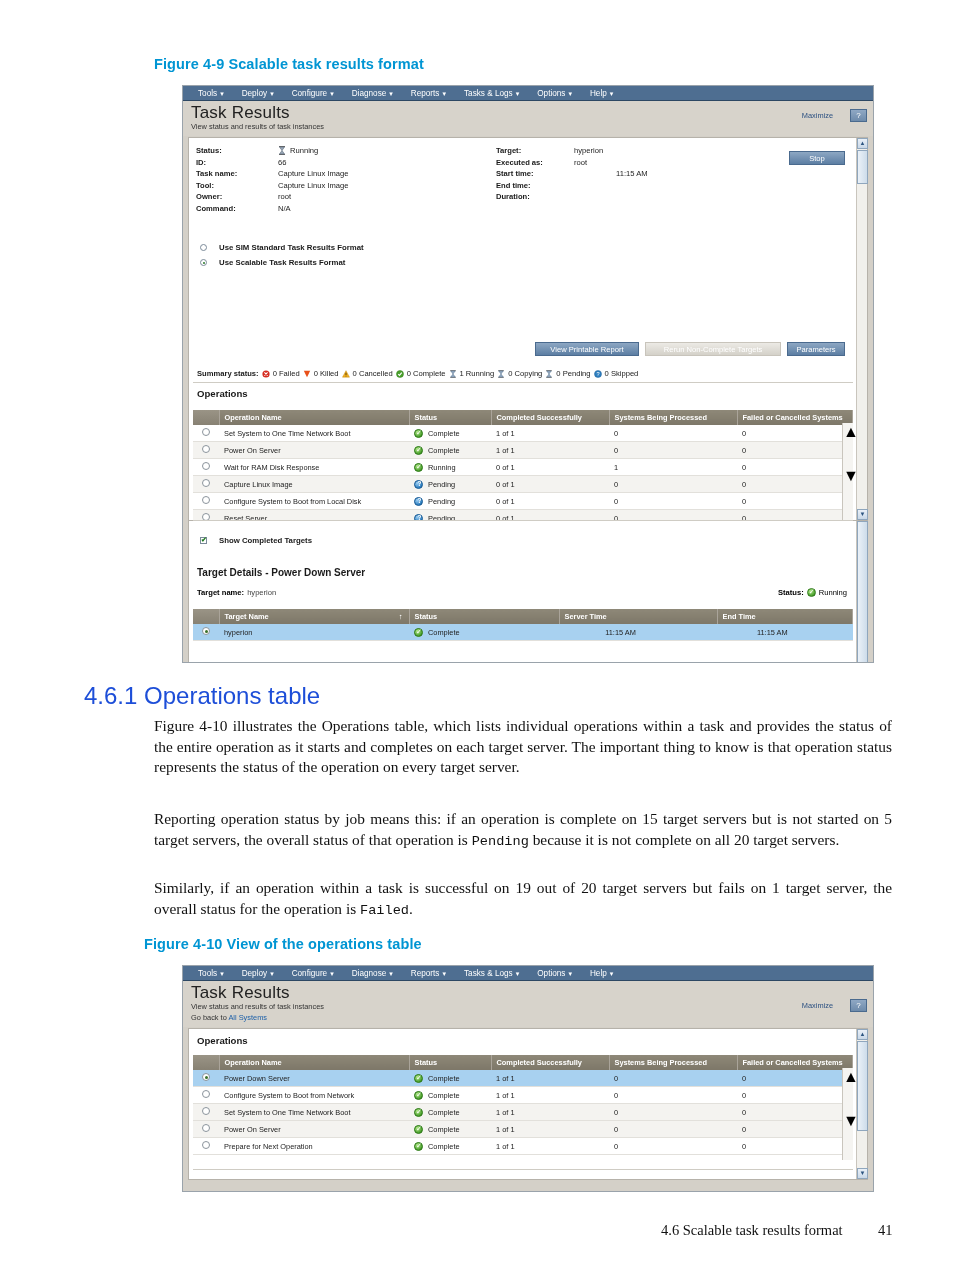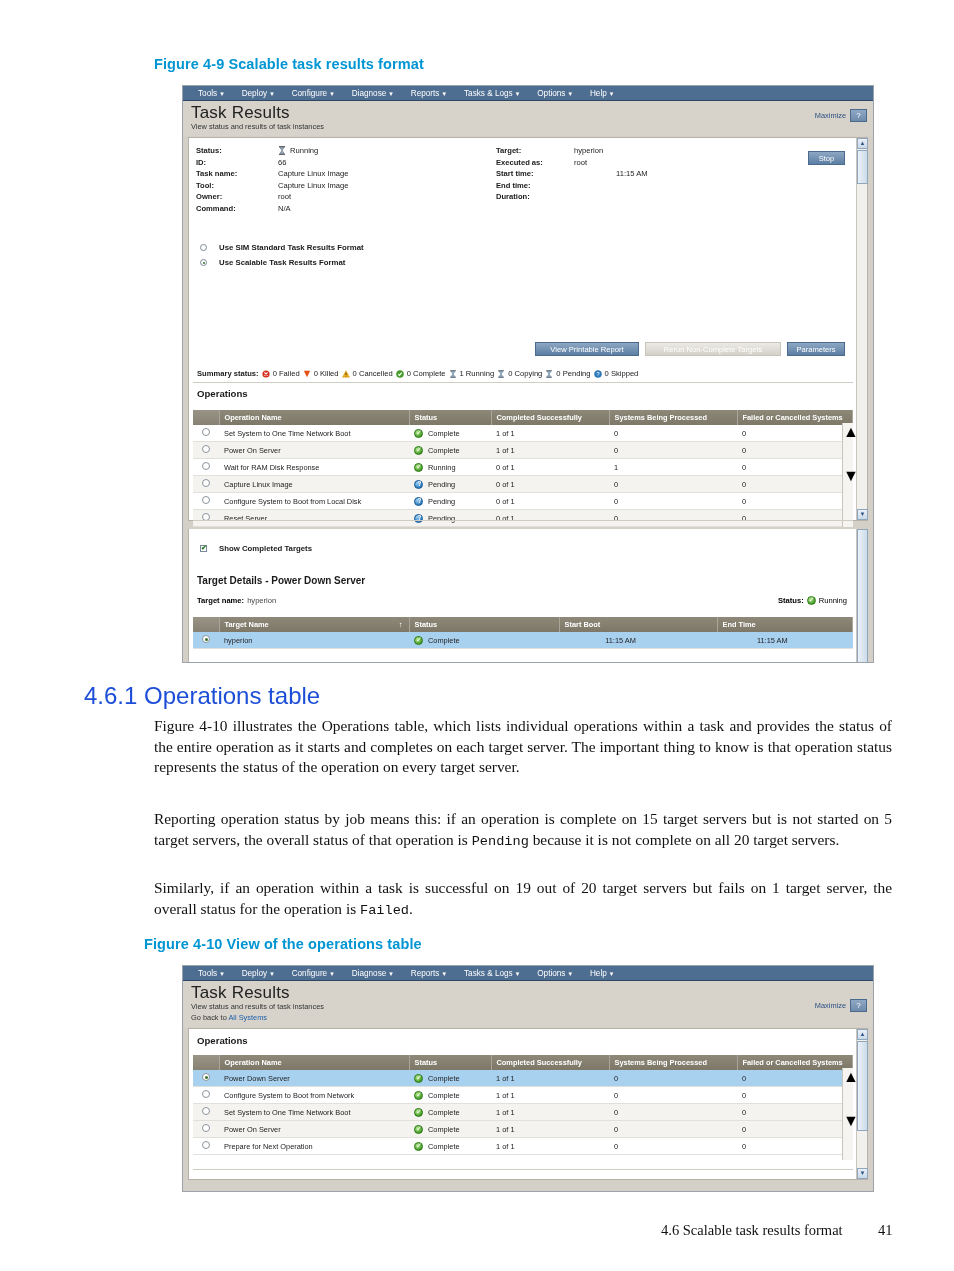--- a/index.html
+++ b/index.html
@@ -86,21 +86,21 @@
     font-family:"Liberation Sans", sans-serif;
     font-size:7.4px;
     color:#333;
     margin-top:2px;
     line-height:9px;
   }
   .shot-sub a { color:#1c5fa8; text-decoration:none; }
   .maximize {
     position:absolute;
     right:6px; top:8px;
-    display:flex; align-items:center; gap:4px;
+    display:flex; align-items:center; gap:17px;
   }
   .maximize .mlabel {
     font-family:"Liberation Sans", sans-serif;
     font-size:7.4px;
     color:#2a4f80;
   }
   .help-btn {
     width:17px; height:13px;
     background:linear-gradient(#8fa8c4,#6e8bab);
     border:1px solid #4a6party;
@@ -355,21 +355,21 @@
           </div>
           <div class="dvals" style="width:130px;">
             <div>hyperion</div>
             <div>root</div>
             <div style="padding-left:42px;">11:15 AM</div>
             <div></div>
             <div></div>
           </div>
         </div>
         <div style="position:absolute; right:22px; top:9px;">
-          <span class="btn" style="width:37px;">Stop</span>
+          <span class="btn" style="width:56px;">Stop</span>
         </div>
       </div>
 
       <div style="margin-left:11px; margin-top:28px;">
         <div class="radio-row" style="margin-bottom:4px;">
           <span class="rad"></span>
           <span>Use SIM Standard Task Results Format</span>
         </div>
         <div class="radio-row">
           <span class="rad on"></span>
@@ -530,21 +530,21 @@
             <div class="arrow">▲</div>
             <div class="thumb" style="top:12px; height:26px;"></div>
             <div class="arrow bot">▼</div>
           </div>
         </div>
       </div>
 
       <hr class="hr-sep" style="position:absolute; left:4px; right:14px; top:382px; width:auto;">
     </div>
 
-    <div class="panel" style="border-top:0; height:177px; margin-top:8px;">
+    <div class="panel" style="border-top:0; height:177px; margin-top:0;">
 
       <div class="vscroll">
         <div class="thumb" style="top:0px; height:150px;"></div>
 
       </div>
 
       <div style="margin-left:11px; padding-top:14px;">
         <div class="radio-row">
           <span class="cbx on"></span>
           <span>Show Completed Targets</span>
@@ -567,21 +567,21 @@
       <div style="position:absolute; left:4px; right:14px; top:88px;">
         <table class="grid">
           <thead>
             <tr>
               <th class="sel-col"></th>
               <th style="width:190px; position:relative;">
                 <span>Target Name</span>
                 <span style="position:absolute; right:6px;">↑</span>
               </th>
               <th style="width:150px;">Status</th>
-              <th style="width:158px;">Start Boot</th>
+              <th style="width:158px;">Server Time</th>
               <th>End Time</th>
             </tr>
           </thead>
           <tbody>
             <tr class="selrow">
               <td style="text-align:center;"><span class="rowradio on"></span></td>
               <td>hyperion</td>
               <td>
                   <span class="statuscell">
                     <span class="gicon"></span>

